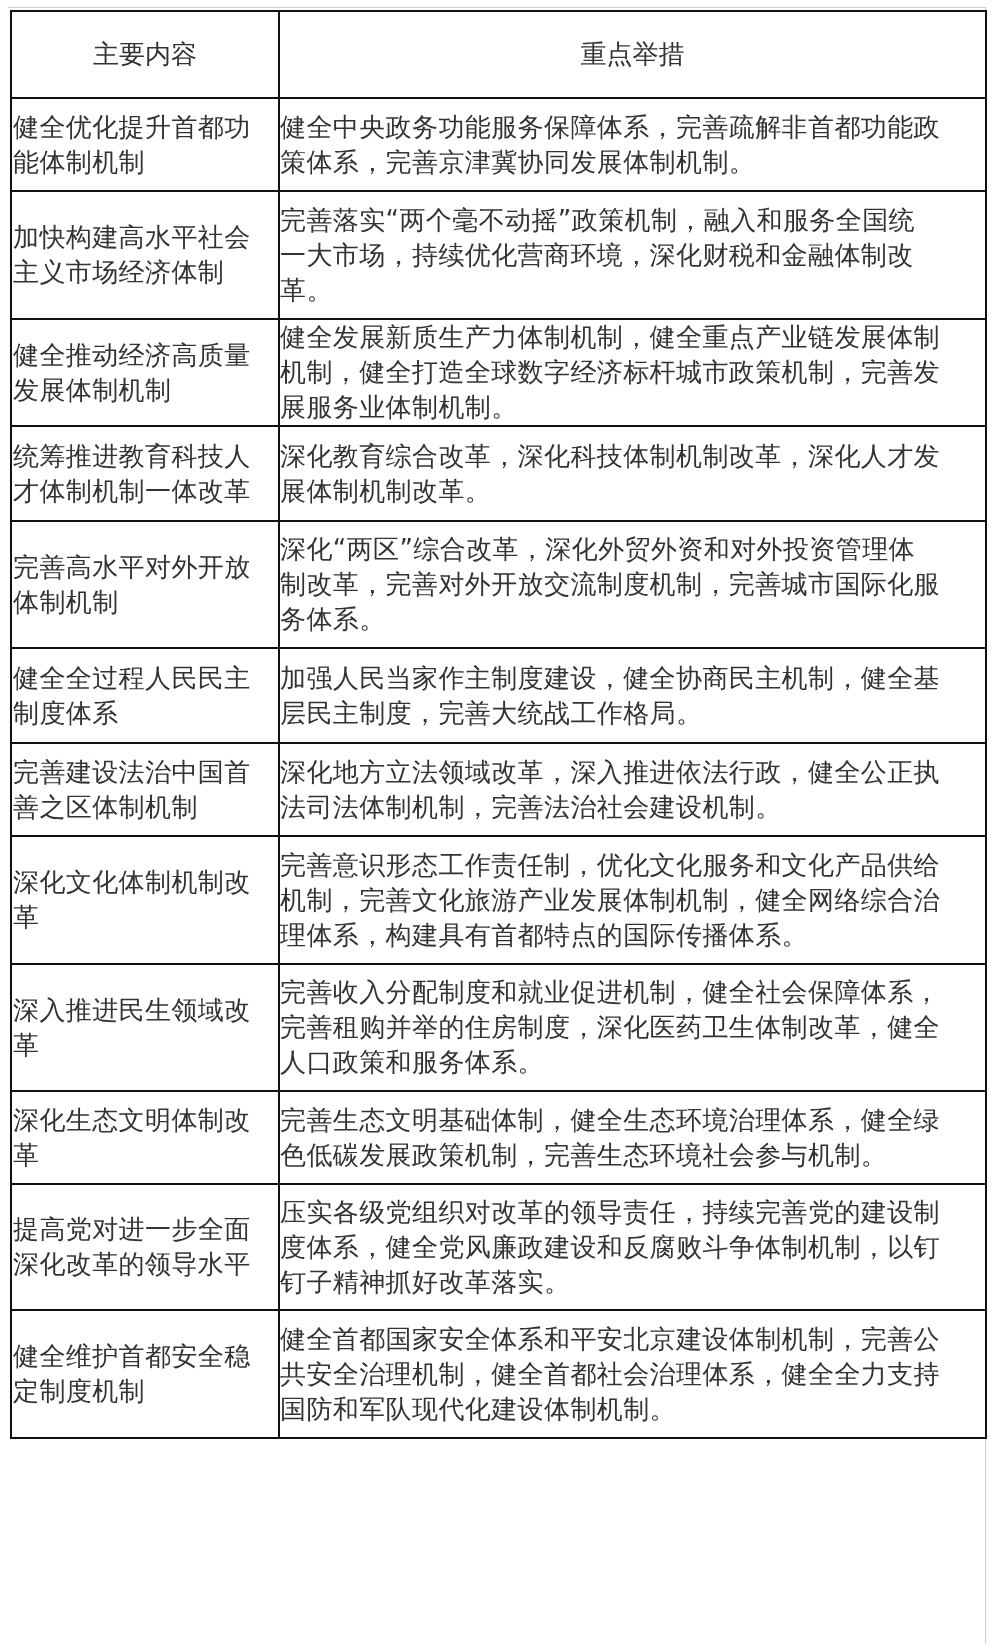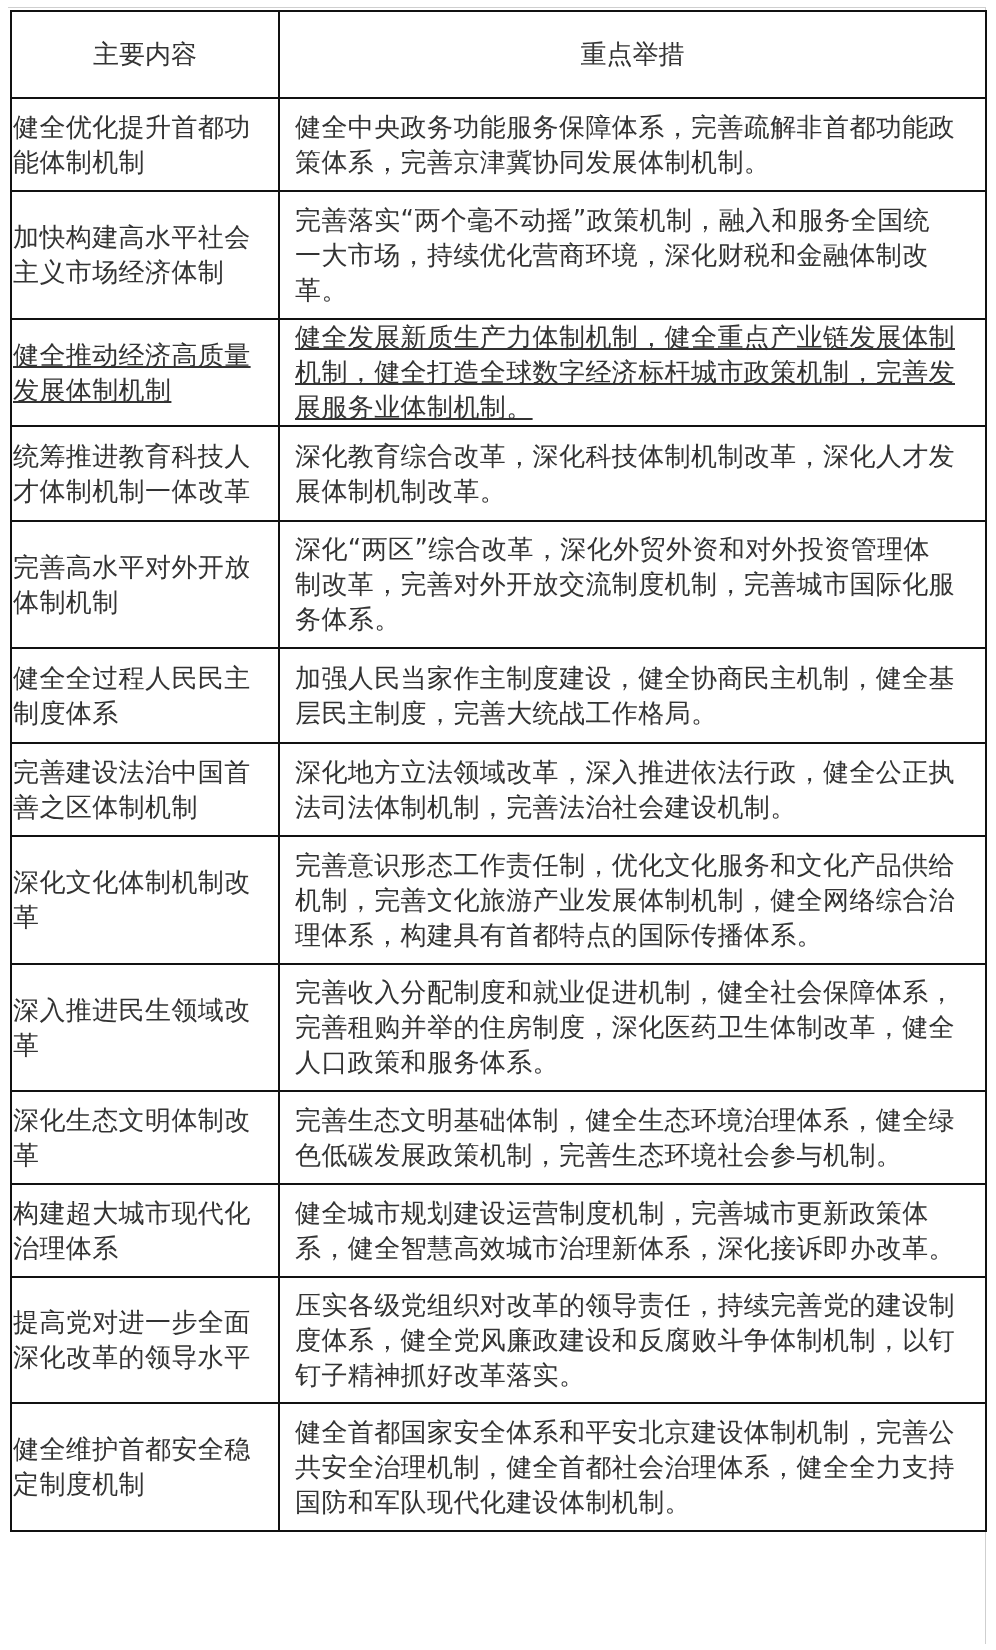--- a/index.html
+++ b/index.html
@@ -5,21 +5,21 @@
   html, body { margin: 0; padding: 0; background: #ffffff; }
   body { width: 996px; height: 1650px; position: relative; overflow: hidden;
          font-family: "DejaVu Sans", "Liberation Sans", sans-serif; color: #333333; }
   .frame { position: absolute; left: 8px; top: 7px; width: 978px; height: 1637px;
            border-top: 1px solid #cfcfcf; border-right: 1px solid #cfcfcf; box-sizing: border-box; }
   table { position: absolute; left: 10px; top: 10px; width: 975px; border-collapse: collapse; table-layout: fixed; }
   td, th { border: 2px solid #111111; vertical-align: middle; padding: 0 6px; box-sizing: border-box; }
   th { font-weight: normal; font-size: 26px; text-align: center; margin-left: 44px; }
   td { font-size: 26px; line-height: 35px; text-align: left; }
   td.c1 { padding-left: 1px; }
-  td.c2 { padding-left: 15px; }
+  td.c2 { padding-left: 0; }
   .ln { display: block; white-space: nowrap; letter-spacing: 0.4px; }
 </style>
 </head>
 <body>
 
 <div class="frame"></div>
 
 <table>
   <colgroup>
     <col style="width:268px">
@@ -46,21 +46,21 @@
         <td class="c1">
           <span class="ln">加快构建高水平社会</span>
           <span class="ln">主义市场经济体制</span>
         </td>
         <td class="c2">
           <span class="ln">完善落实“两个毫不动摇”政策机制，融入和服务全国统</span>
           <span class="ln">一大市场，持续优化营商环境，深化财税和金融体制改</span>
           <span class="ln">革。</span>
         </td>
       </tr>
-      <tr style="height: 94px; text-decoration: underline;">
+      <tr style="height: 94px;">
         <td class="c1">
           <span class="ln">健全推动经济高质量</span>
           <span class="ln">发展体制机制</span>
         </td>
         <td class="c2">
           <span class="ln">健全发展新质生产力体制机制，健全重点产业链发展体制</span>
           <span class="ln">机制，健全打造全球数字经济标杆城市政策机制，完善发</span>
           <span class="ln">展服务业体制机制。</span>
         </td>
       </tr>
@@ -130,30 +130,20 @@
       <tr style="height: 93px;">
         <td class="c1">
           <span class="ln">深化生态文明体制改</span>
           <span class="ln">革</span>
         </td>
         <td class="c2">
           <span class="ln">完善生态文明基础体制，健全生态环境治理体系，健全绿</span>
           <span class="ln">色低碳发展政策机制，完善生态环境社会参与机制。</span>
         </td>
       </tr>
-      <tr style="height: 93px;">
-        <td class="c1">
-          <span class="ln">构建超大城市现代化</span>
-          <span class="ln">治理体系</span>
-        </td>
-        <td class="c2">
-          <span class="ln">健全城市规划建设运营制度机制，完善城市更新政策体</span>
-          <span class="ln">系，健全智慧高效城市治理新体系，深化接诉即办改革。</span>
-        </td>
-      </tr>
       <tr style="height: 126px;">
         <td class="c1">
           <span class="ln">提高党对进一步全面</span>
           <span class="ln">深化改革的领导水平</span>
         </td>
         <td class="c2">
           <span class="ln">压实各级党组织对改革的领导责任，持续完善党的建设制</span>
           <span class="ln">度体系，健全党风廉政建设和反腐败斗争体制机制，以钉</span>
           <span class="ln">钉子精神抓好改革落实。</span>
         </td>

